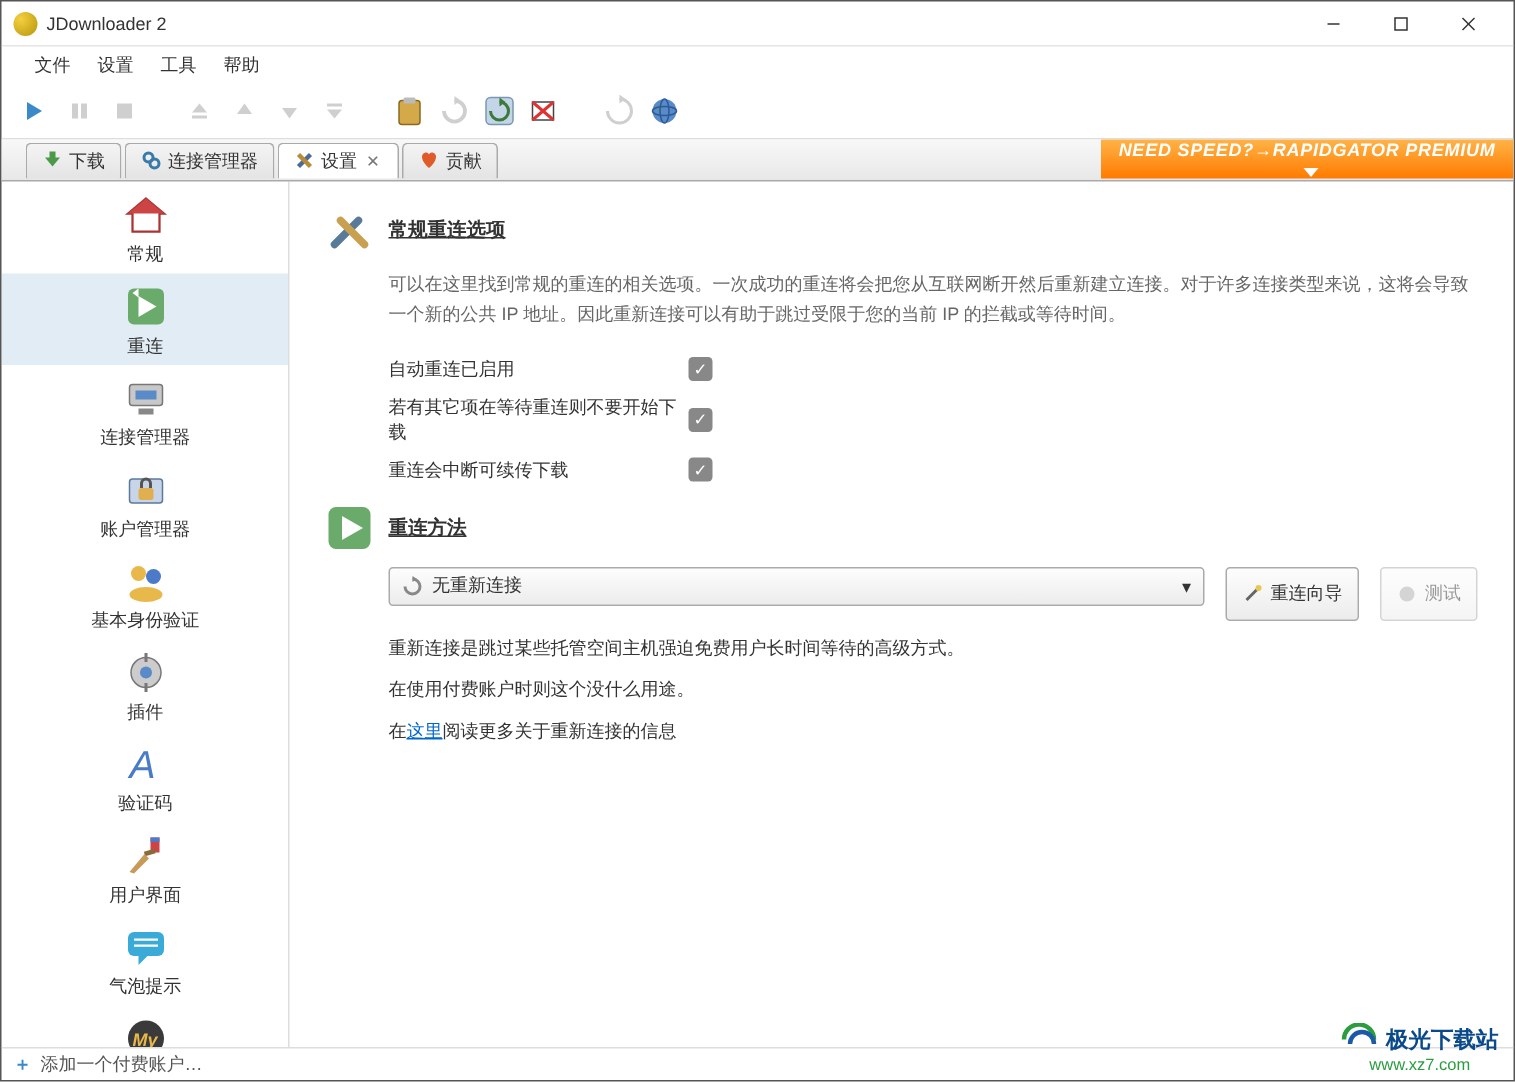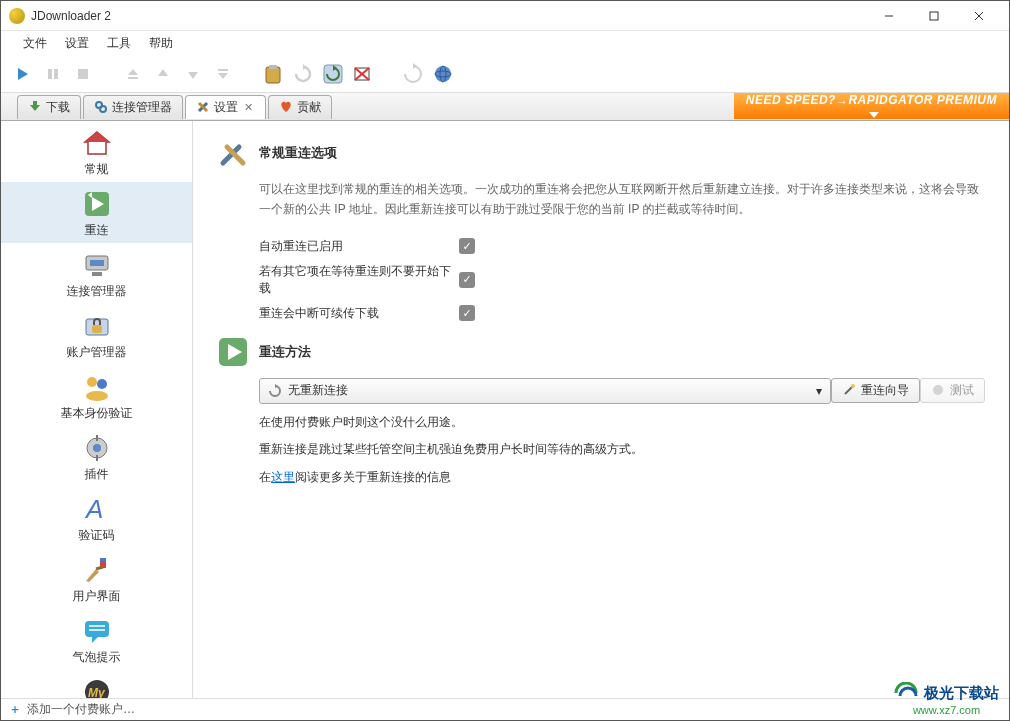--- a/index.html
+++ b/index.html
@@ -32,28 +32,28 @@
 
 .main { display: flex; height: calc(100% - 30px - 24px - 38px - 28px - 22px); }
 .sidebar { width: 192px; border-right: 1px solid #ddd; overflow-y: auto; }
 .sb-item { display: flex; flex-direction: column; align-items: center; padding: 6px 0 4px; cursor: pointer; }
 .sb-item.selected { background: #e1ecf5; }
 .sb-icon { width: 32px; height: 32px; margin-bottom: 2px; display: flex; align-items: center; justify-content: center; }
 .sb-item span { font-size: 12px; color: #333; }
 
 .content { flex: 1; padding: 16px 24px; overflow-y: auto; }
 .section-header { display: flex; align-items: center; gap: 10px; margin-bottom: 10px; }
-.section-title { font-weight: bold; font-size: 13px; }
+.section-title { font-weight: bold; text-decoration: underline; font-size: 13px; }
 .desc { color: #666; line-height: 1.7; margin-left: 42px; margin-bottom: 18px; }
 .opt-row { display: flex; align-items: center; margin-left: 42px; margin-bottom: 8px; }
 .opt-row label { width: 200px; }
 .chk { width: 16px; height: 16px; background: #888; border-radius: 3px; display: flex; align-items: center; justify-content: center; color: #fff; font-size: 11px; }
-.method-row { display: flex; gap: 0; margin: 10px 0 8px 42px; justify-content: center; }
+.method-row { display: flex; gap: 14px; margin: 10px 0 8px 42px; justify-content: center; }
 .dropdown { flex: 1; height: 26px; border: 1px solid #aaa; border-radius: 3px; background: linear-gradient(#fdfdfd,#ececec); display: flex; align-items: center; padding: 0 8px; cursor: pointer; justify-content: space-between; }
-.btn { height: 25px; padding: 0 10px; border: 1px solid #aaa; border-radius: 3px; background: linear-gradient(#fdfdfd,#ececec); display: flex; align-items: center; gap: 5px; cursor: pointer; }
+.btn { height: 36px; padding: 0 10px; border: 1px solid #aaa; border-radius: 3px; background: linear-gradient(#fdfdfd,#ececec); display: flex; align-items: center; gap: 5px; cursor: pointer; }
 .btn.disabled { opacity: 0.5; }
 .sub-title { font-weight: bold; text-decoration: underline; margin-left: 42px; margin-bottom: 10px; }
 .para { margin-left: 42px; line-height: 1.8; margin-bottom: 6px; }
 .link { color: #0066cc; text-decoration: underline; cursor: pointer; }
 
 
 .statusbar { height: 22px; display: flex; align-items: center; padding: 0 8px; border-top: 1px solid #ddd; font-size: 12px; color: #555; gap: 6px; }
 .watermark { position: absolute; right: 10px; bottom: 4px; text-align: center; }
 .watermark .logo-text { font-size: 15px; font-weight: bold; color: #0b4a8a; }
 .watermark .url { font-size: 11px; color: #2a9d3f; }
@@ -376,22 +376,22 @@
         <span>重连向导</span>
       </div>
       <div class="btn disabled">
         <svg width="14" height="14">
             <circle cx="7" cy="7" r="5" fill="#aaa"></circle>
           </svg>
         <span>测试</span>
       </div>
     </div>
 
+    <div class="para">重新连接是跳过某些托管空间主机强迫免费用户长时间等待的高级方式。</div>
     <div class="para">在使用付费账户时则这个没什么用途。</div>
-    <div class="para">重新连接是跳过某些托管空间主机强迫免费用户长时间等待的高级方式。</div>
     <div class="para">
       <span>在</span><span class="link">这里</span><span>阅读更多关于重新连接的信息</span>
     </div>
   </div>
 </div>
 
 <div class="statusbar">
   <span style="color:#3a8ac9;font-weight:bold;cursor:pointer">＋</span>
   <span style="cursor:pointer">添加一个付费账户…</span>
 </div>

